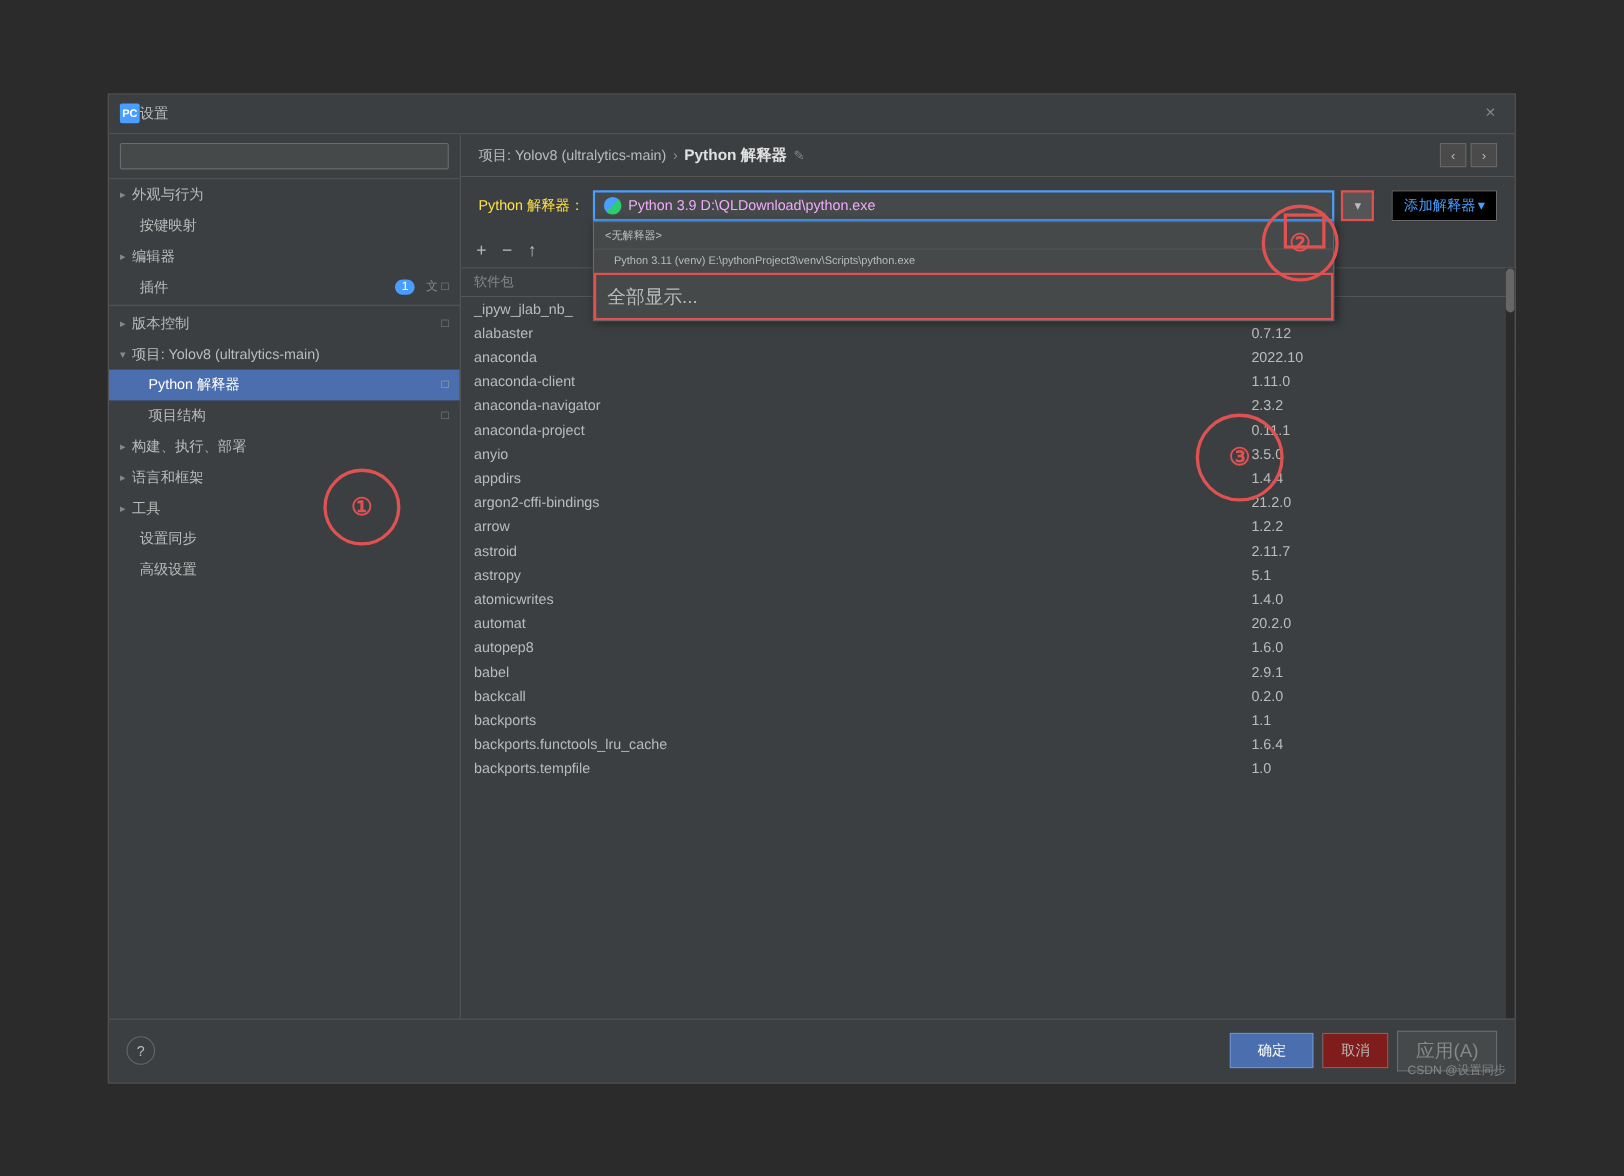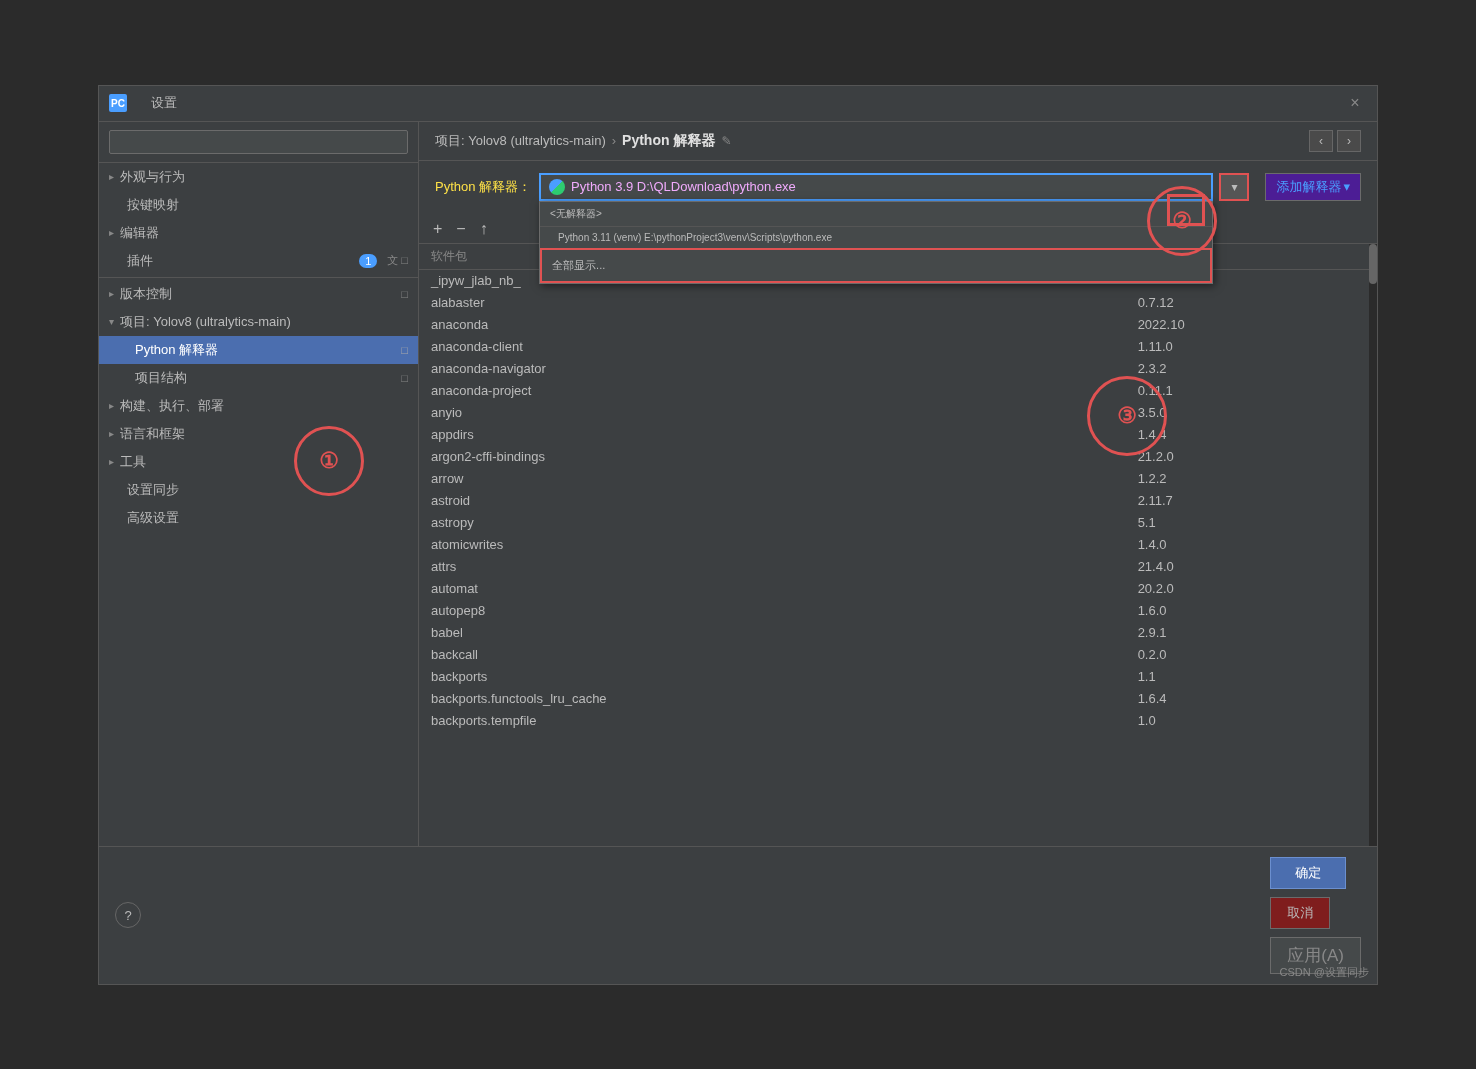--- a/index.html
+++ b/index.html
@@ -27,21 +27,21 @@
       border-bottom: 1px solid #555;
       height: 36px;
       display: flex;
       align-items: center;
       padding: 0 10px;
       justify-content: space-between;
     }
     .title-bar-left {
       display: flex;
       align-items: center;
-      gap: 24px;
+      gap: 0;
     }
     .title-icon {
       width: 18px;
       height: 18px;
       background: #4a9eff;
       border-radius: 2px;
       display: flex;
       align-items: center;
       justify-content: center;
       font-size: 10px;
@@ -221,21 +221,21 @@
       background: #555;
       border: 2px solid #e05252;
       display: flex;
       align-items: center;
       justify-content: center;
       cursor: pointer;
       color: #bbb;
       font-size: 12px;
     }
     .add-interpreter-btn {
-      background: #4c1d95;
+      background: #000000;
       border: 1px solid #6b6b6b;
       color: #4a9eff;
       padding: 4px 10px;
       font-size: 13px;
       cursor: pointer;
       white-space: nowrap;
       display: flex;
       align-items: center;
       gap: 2px;
       margin-left: 44px;
@@ -261,21 +261,21 @@
       gap: 8px;
     }
     .dropdown-divider {
       border-bottom: 1px solid #555;
     }
     .dropdown-show-all {
       padding: 8px 10px;
       background: #45494a;
       border: 2px solid #e05252;
       color: #bbb;
-      font-size: 11px;
+      font-size: 17px;
       cursor: pointer;
       display: flex;
       align-items: center;
     }
     
     .package-toolbar {
       display: flex;
       align-items: center;
       padding: 4px 8px;
       gap: 2px;
@@ -336,22 +336,21 @@
       border-top: 1px solid #555;
       padding: 10px 16px;
       display: flex;
       align-items: center;
       justify-content: space-between;
       background: #3c3f41;
     }
     .bottom-bar-right {
       display: flex;
       gap: 8px;
-      align-items: flex-start;
-      flex-direction: column;
+      align-items: center;
     }
     .btn-confirm {
       background: #4b6eaf;
       border: 1px solid #6b8fcf;
       color: white;
       padding: 6px 24px;
       font-size: 13px;
       cursor: pointer;
     }
     .btn-cancel {
@@ -615,24 +614,20 @@
               </tr>
               <tr>
                 <td>astropy</td>
                 <td>5.1</td>
               </tr>
               <tr>
                 <td>atomicwrites</td>
                 <td>1.4.0</td>
               </tr>
               <tr>
-                <td>attrs</td>
-                <td>21.4.0</td>
-              </tr>
-              <tr>
                 <td>automat</td>
                 <td>20.2.0</td>
               </tr>
               <tr>
                 <td>autopep8</td>
                 <td>1.6.0</td>
               </tr>
               <tr>
                 <td>babel</td>
                 <td>2.9.1</td>

